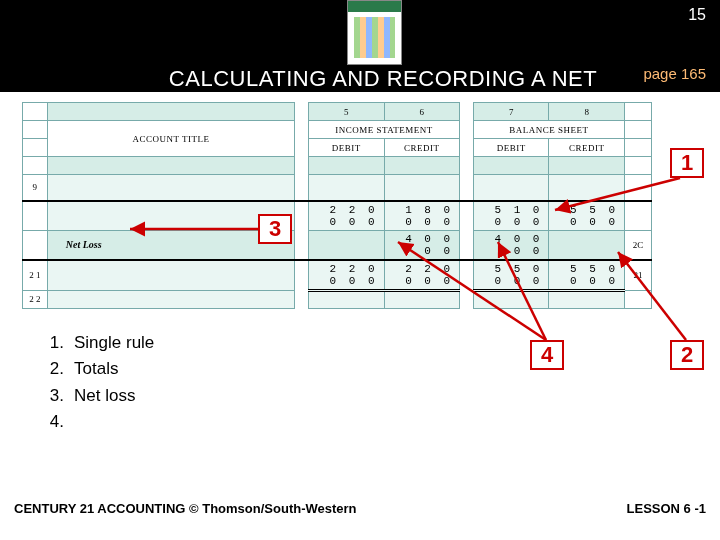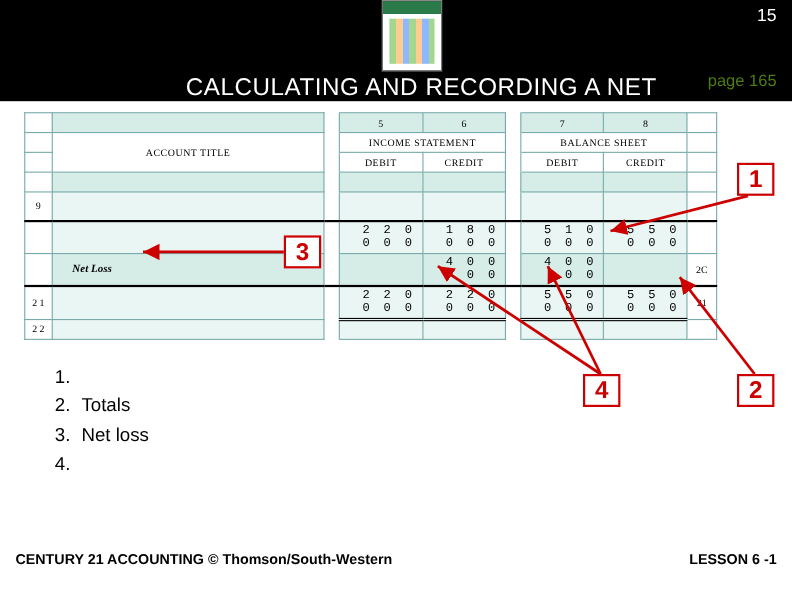--- a/index.html
+++ b/index.html
@@ -6,21 +6,21 @@
   body { width: 720px; height: 540px; background: #fff; font-family: Arial, sans-serif; position: relative; overflow: hidden; }
   
   
   .header { background: #000; height: 92px; display: flex; align-items: center; padding-left: 28px; position: relative; flex-direction: column; }
   .book-thumb { width: 55px; height: 72px; background: linear-gradient(180deg, #2a7a4a 0%, #2a7a4a 18%, #fff 18%, #fff 100%); border: 1px solid #888; position: relative; }
   .book-thumb::before { content: ""; position: absolute; top: 2px; left: 2px; right: 2px; height: 9px; background: #2a7a4a; }
   .book-thumb::after { content: ""; position: absolute; top: 16px; left: 6px; right: 6px; bottom: 6px; background: repeating-linear-gradient(90deg, #6b4 0 6px, #fa4 6px 12px, #48f 12px 18px); opacity: .6; }
   .title-block { margin-left: 18px; color: #fff; }
   .title { font-size: 22px; font-weight: 400; line-height: 1.25; letter-spacing: .5px; }
   .slide-no { position: absolute; top: 6px; right: 14px; color: #fff; font-size: 16px; text-align: center; }
-  .page-ref { position: absolute; bottom: 10px; right: 14px; color: #4d7c0f; font-size: 15px; }
+  .page-ref { position: absolute; bottom: 10px; right: 14px; color: #fdba74; font-size: 15px; }
   
   
   .sheet-wrap { position: relative; margin: 10px 0 0 0; }
   .sheet { position: absolute; left: 22px; top: 0; width: 630px; }
   
   .sheet table { border-collapse: collapse; width: 100%; }
   .sheet td, .sheet th { border: 1px solid #7aa; font-size: 10px; padding: 2px 4px; height: 18px; text-align: center; font-family: "Times New Roman", serif; }
   .sheet .rownum { width: 18px; background: #fff; font-size: 9px; }
   .sheet .acct { width: 180px; text-align: left; background: #eaf6f3; }
   .sheet .gap { width: 10px; border-top: none; border-bottom: none; background: #fff; }
@@ -186,20 +186,21 @@
     <line x1="258" y1="127" x2="130" y2="127" stroke="#cc0000" stroke-width="2.5" marker-end="url(#ah)"></line>
 
     <line x1="546" y1="238" x2="498" y2="140" stroke="#cc0000" stroke-width="2.5" marker-end="url(#ah)"></line>
     <line x1="546" y1="238" x2="398" y2="140" stroke="#cc0000" stroke-width="2.5" marker-end="url(#ah)"></line>
   </svg>
 </div>
 
 <div class="steps">
   <div class="row">
       <span class="num">1.</span>
+      <span>Single rule</span>
     </div>
   <div class="row">
       <span class="num">2.</span>
       <span>Totals</span>
     </div>
   <div class="row">
       <span class="num">3.</span>
       <span>Net loss</span>
     </div>
   <div class="row">

